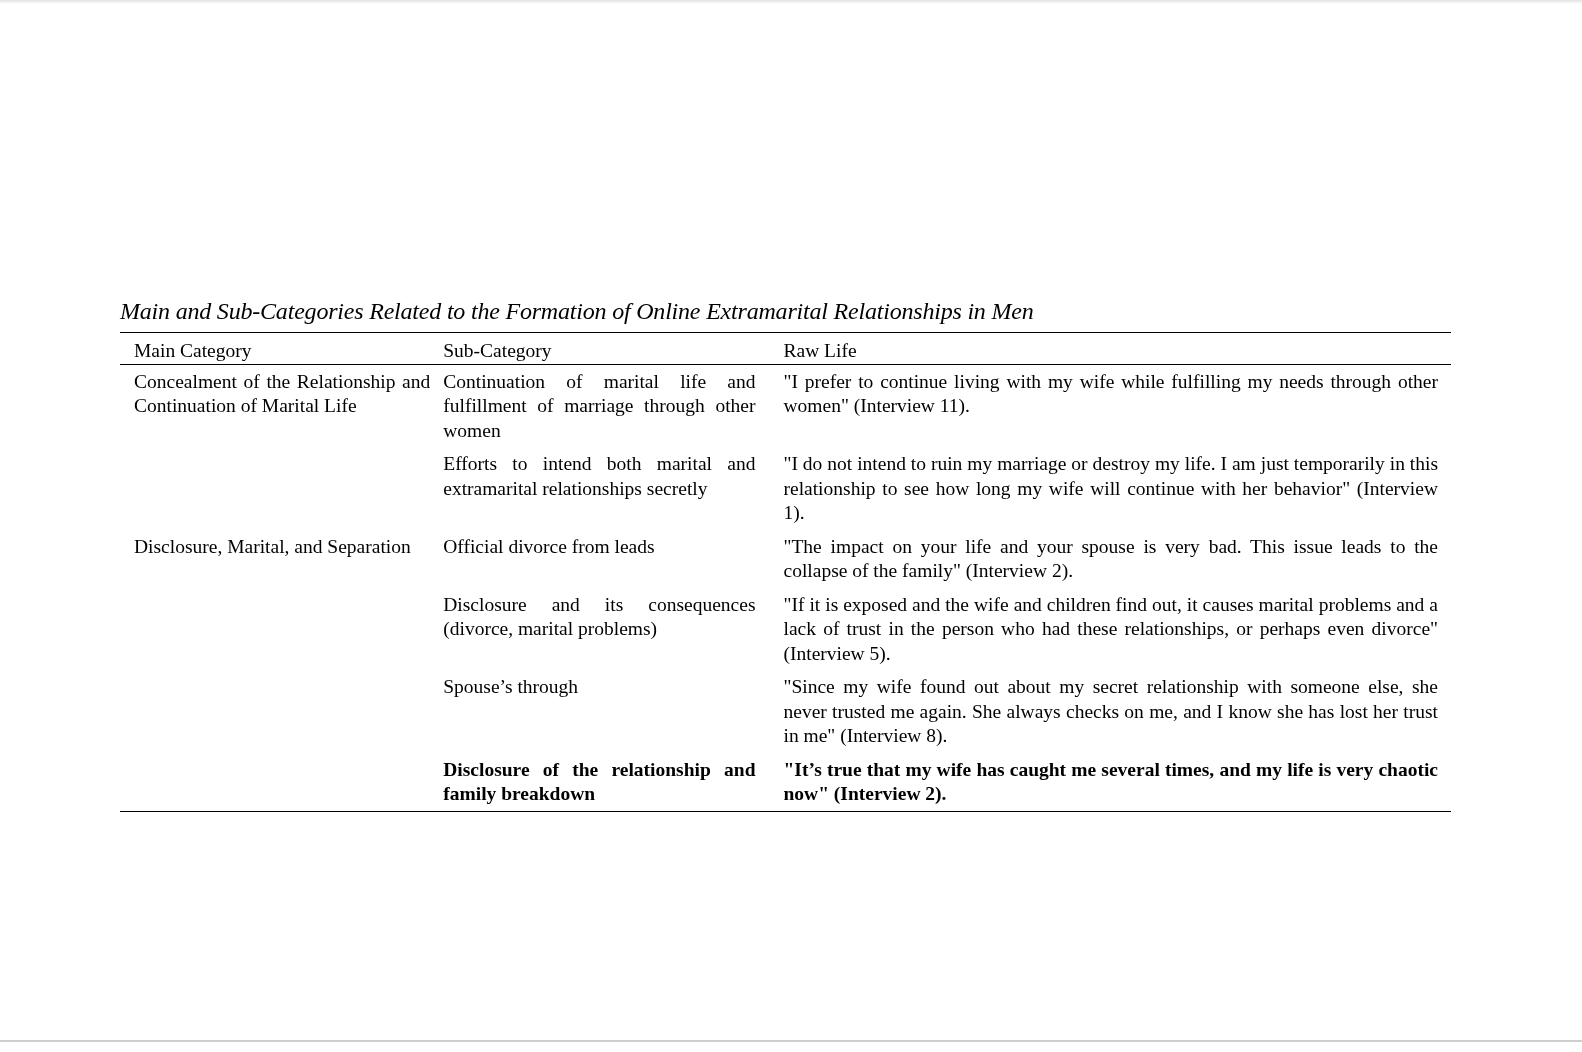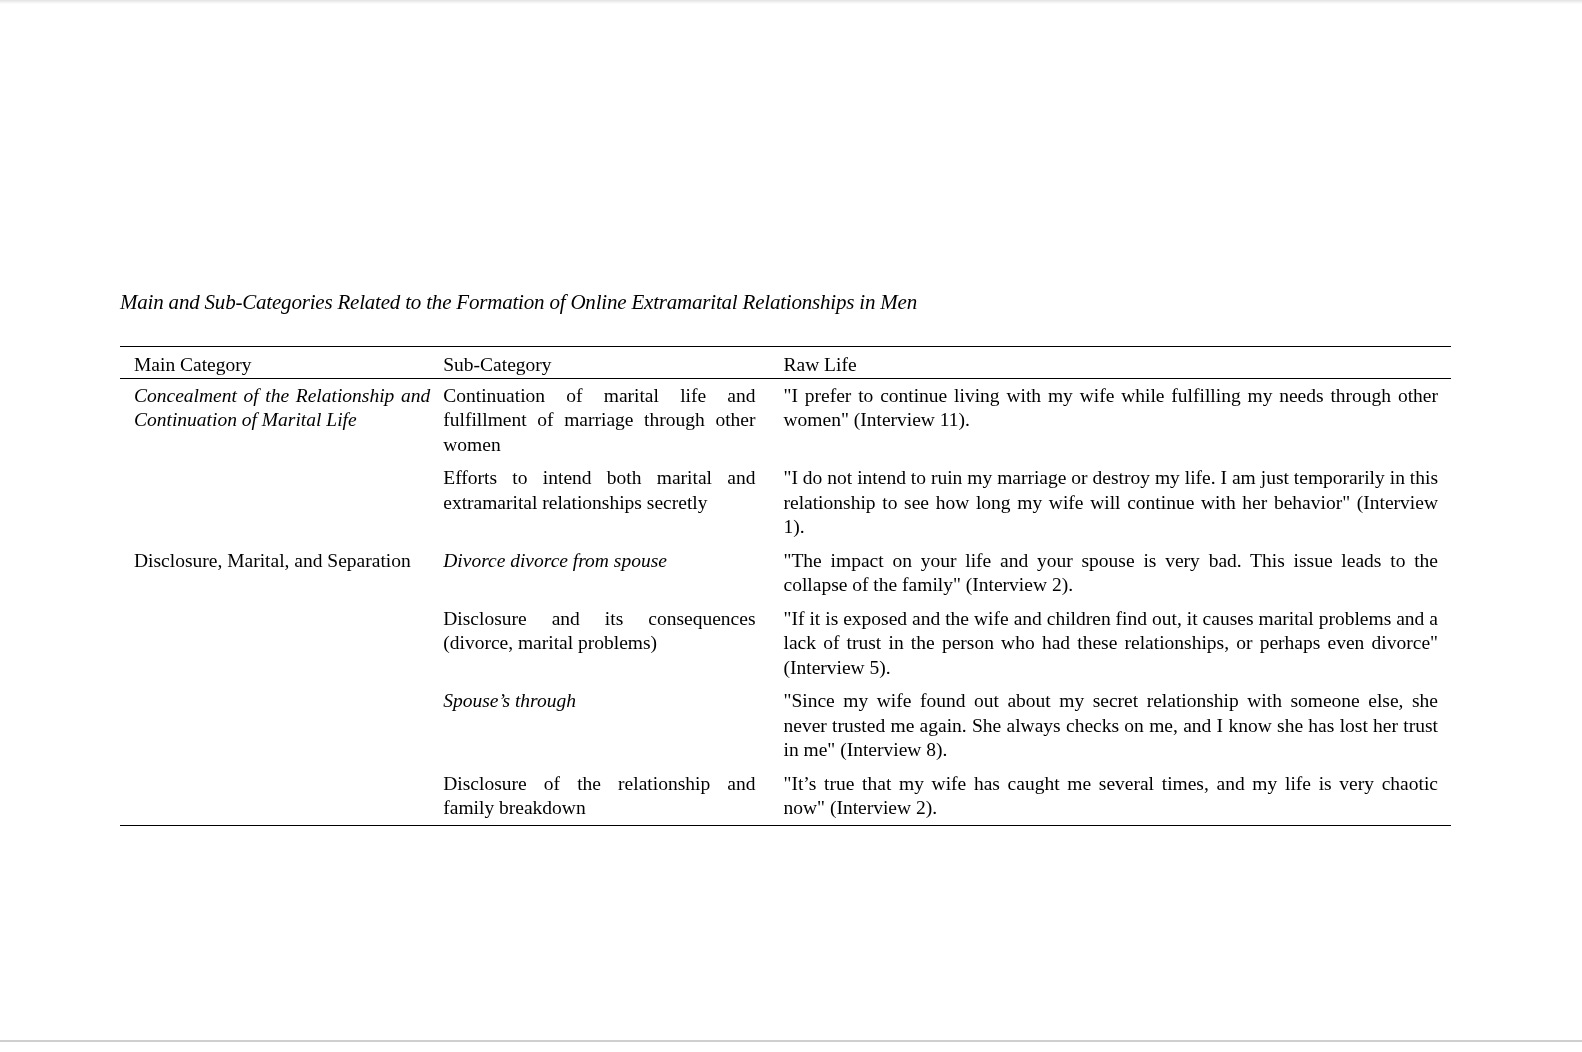--- a/index.html
+++ b/index.html
@@ -23,59 +23,60 @@
     }
     .bottom-line {
       position: absolute;
       left: 0; top: 1040px;
       width: 1582px; height: 2px;
       background: #cfcfcf;
     }
     .caption {
       position: absolute;
       left: 120px;
-      top: 290px;
+      top: 298px;
       font-style: italic;
-      font-size: 21px;
+      font-size: 24px;
       letter-spacing: -0.2px;
       white-space: nowrap;
     }
     table.cats {
       position: absolute;
       left: 120px;
-      top: 346px;
+      top: 332px;
       width: 1331px;
       border-collapse: collapse;
       font-size: 19.5px;
       line-height: 24.5px;
     }
     table.cats thead tr {
       border-top: 1.5px solid #000;
       border-bottom: 1.5px solid #000;
     }
     table.cats tbody tr.last {
       border-bottom: 1.5px solid #000;
+      font-weight: bold;
     }
     table.cats th {
       font-weight: normal;
       text-align: left;
       padding: 6px 0 0 0;
       height: 24px;
       vertical-align: top;
     }
     table.cats td {
       vertical-align: top;
       padding: 5px 0 4px 0;
       text-align: justify;
     }
     .c1 { width: 296px; padding-left: 14px !important; padding-right: 13px !important; }
     .c2 { width: 312px; padding-left: 0 !important; padding-right: 28px !important; }
     .c3 { width: 654px; padding-left: 0 !important; padding-right: 13px !important; }
     th.c1 { padding-left: 14px !important; }
-    .nojust { text-align: left; font-style: italic; }
+    .nojust { text-align: left; }
   </style>
 </head>
 <body>
 
 <div class="top-shade"></div>
 
 <div class="caption">Main and Sub-Categories Related to the Formation of Online Extramarital Relationships in Men</div>
 
 <table class="cats">
   <thead>
@@ -90,21 +91,21 @@
       <td class="c1 nojust" rowspan="2">Concealment of the Relationship and Continuation of Marital Life</td>
       <td class="c2">Continuation of marital life and fulfillment of marriage through other women</td>
       <td class="c3">"I prefer to continue living with my wife while fulfilling my needs through other women" (Interview 11).</td>
     </tr>
     <tr>
       <td class="c2">Efforts to intend both marital and extramarital relationships secretly</td>
       <td class="c3">"I do not intend to ruin my marriage or destroy my life. I am just temporarily in this relationship to see how long my wife will continue with her behavior" (Interview 1).</td>
     </tr>
     <tr>
       <td class="c1" rowspan="4">Disclosure, Marital, and Separation</td>
-      <td class="c2 nojust">Divorce divorce from spouse</td>
+      <td class="c2 nojust">Official divorce from leads</td>
       <td class="c3">"The impact on your life and your spouse is very bad. This issue leads to the collapse of the family" (Interview 2).</td>
     </tr>
     <tr>
       <td class="c2">Disclosure and its consequences (divorce, marital problems)</td>
       <td class="c3">"If it is exposed and the wife and children find out, it causes marital problems and a lack of trust in the person who had these relationships, or perhaps even divorce" (Interview 5).</td>
     </tr>
     <tr>
       <td class="c2 nojust">Spouse’s through</td>
       <td class="c3">"Since my wife found out about my secret relationship with someone else, she never trusted me again. She always checks on me, and I know she has lost her trust in me" (Interview 8).</td>
     </tr>

